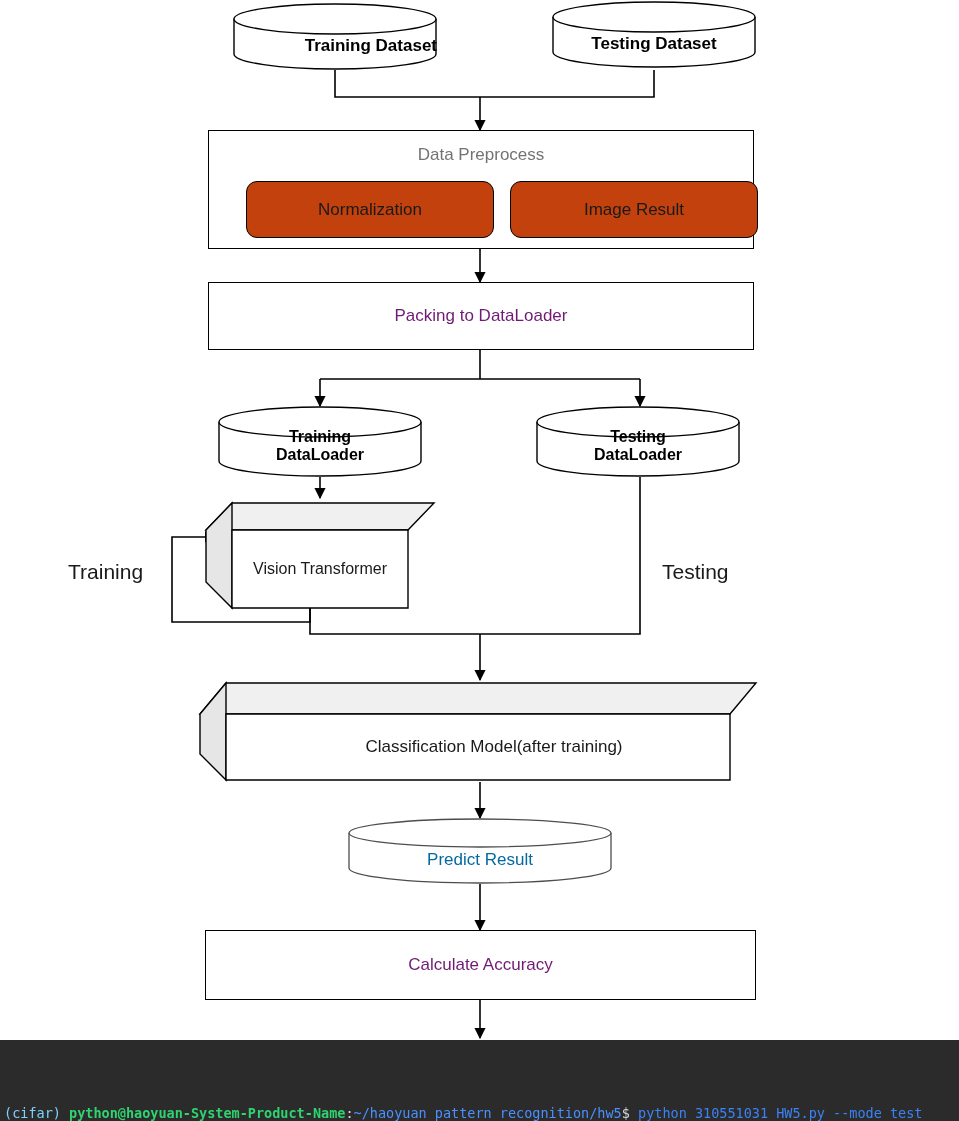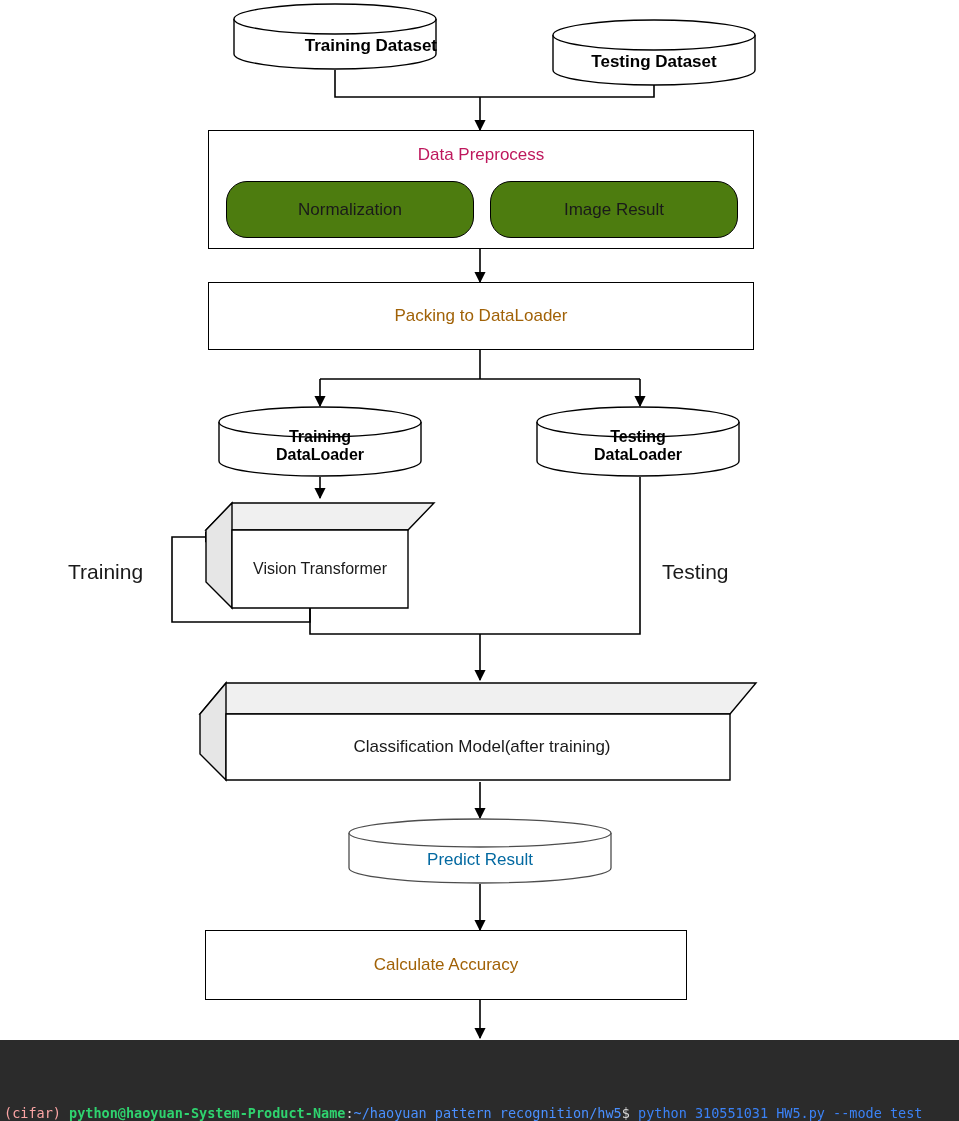--- a/index.html
+++ b/index.html
@@ -76,41 +76,42 @@
     position: absolute;
     border: 1.4px solid #000000;
     background: #ffffff;
     box-sizing: border-box;
   }
   .rect-title {
     position: absolute;
     left: 0;
     right: 0;
     text-align: center;
-    color: #be185d;
+    color: #737373;
   }
   .rect-center {
     display: flex;
     align-items: center;
     justify-content: center;
-    color: #a16207;
+    color: #701a75;
     text-align: center;
   }
 
   
   .subbox {
     position: absolute;
     border: 1.4px solid #000000;
-    border-radius: 21px;
-    background: #4d7c0f;
+    border-radius: 11px;
+    background: #c2410c;
     box-sizing: border-box;
     display: flex;
     align-items: center;
     justify-content: center;
     color: #1a1a1a;
+    margin-left: 20px;
   }
 
   
   .box3d {
     position: absolute;
   }
   .box3d svg {
     position: absolute;
     left: 0;
     top: 0;
@@ -147,21 +148,21 @@
     padding: 3px 4px 0 4px;
     box-sizing: border-box;
     overflow: hidden;
     white-space: pre;
   }
   .term-line {
     white-space: pre;
     height: 20px;
     display: block;
   }
-  .t-env   { color: #fca5a5; }
+  .t-env   { color: #7dd3fc; }
   .t-user  { color: #2fd36f; font-weight: bold; }
   .t-colon { color: #d8d8d8; }
   .t-path  { color: #4a90ff; font-weight: normal; }
   .t-dollar{ color: #d8d8d8; }
   .t-cmd   { color: #3b82f6; }
 </style>
 </head>
 <body>
 
 <div id="root">
@@ -205,21 +206,21 @@
     </svg>
 
     <div class="cyl node" style="left:233px; top:3px; width:204px; height:67px;">
       <svg width="204" height="67" viewBox="0 0 204 67">
         <path d="M 1 16 L 1 51 A 101 15 0 0 0 203 51 L 203 16" fill="#ffffff" stroke="#000000" stroke-width="1.4"></path>
         <ellipse cx="102" cy="16" rx="101" ry="15" fill="#ffffff" stroke="#000000" stroke-width="1.4"></ellipse>
       </svg>
       <div class="cyl-label" style="top:33px; font-size:17px;text-align:right;">Training Dataset</div>
     </div>
 
-    <div class="cyl node" style="left:552px; top:19px; width:204px; height:67px;">
+    <div class="cyl node" style="left:552px; top:1px; width:204px; height:67px;">
       <svg width="204" height="67" viewBox="0 0 204 67">
         <path d="M 1 16 L 1 51 A 101 15 0 0 0 203 51 L 203 16" fill="#ffffff" stroke="#000000" stroke-width="1.4"></path>
         <ellipse cx="102" cy="16" rx="101" ry="15" fill="#ffffff" stroke="#000000" stroke-width="1.4"></ellipse>
       </svg>
       <div class="cyl-label" style="top:33px; font-size:17px;">Testing Dataset</div>
     </div>
 
     <div class="rect node" style="left:208px; top:130px; width:546px; height:119px;">
       <div class="rect-title" style="top:14px; font-size:17px;">Data Preprocess</div>
       <div class="subbox" style="left:17px; top:50px; width:248px; height:57px; font-size:17px;">Normalization</div>
@@ -260,32 +261,32 @@
 
     <div class="side-label" style="left:68px; top:560px; font-size:21px;">Training</div>
     <div class="side-label" style="left:662px; top:560px; font-size:21px;">Testing</div>
 
     <div class="box3d node" style="left:198px; top:680px; width:560px; height:102px;">
       <svg width="560" height="102" viewBox="0 0 560 102">
         <path d="M 2 34 L 28 3 L 558 3 L 532 34 Z" fill="#f0f0f0" stroke="#000000" stroke-width="1.4"></path>
         <path d="M 2 34 L 2 74 L 28 100 L 28 3 Z" fill="#e6e6e6" stroke="#000000" stroke-width="1.4"></path>
         <path d="M 28 34 L 532 34 L 532 100 L 28 100 Z" fill="#ffffff" stroke="#000000" stroke-width="1.4"></path>
       </svg>
-      <div class="box3d-label" style="left:32px; top:34px; width:504px; height:66px; font-size:17px;">Classification Model(after training)</div>
+      <div class="box3d-label" style="left:44px; top:34px; width:504px; height:66px; font-size:17px;">Classification Model(after training)</div>
     </div>
 
     <div class="cyl node" style="left:348px; top:818px; width:264px; height:66px;">
       <svg width="264" height="66" viewBox="0 0 264 66">
         <path d="M 1 15 L 1 50 A 131 15 0 0 0 263 50 L 263 15" fill="#ffffff" stroke="#4d4d4d" stroke-width="1.3"></path>
         <ellipse cx="132" cy="15" rx="131" ry="14" fill="#ffffff" stroke="#4d4d4d" stroke-width="1.3"></ellipse>
       </svg>
       <div class="cyl-label plain" style="top:32px; font-size:17px;">Predict Result</div>
     </div>
 
-    <div class="rect node rect-center" style="left:205px; top:930px; width:482px; height:70px; font-size:17px;">Calculate Accuracy</div>
+    <div class="rect node rect-center" style="left:205px; top:930px; width:551px; height:70px; font-size:17px;">Calculate Accuracy</div>
 
   </div>
 
   <div id="terminal">
 
     <span class="term-line"><span class="t-env">(cifar)</span><span> </span><span class="t-user">python@haoyuan-System-Product-Name</span><span class="t-colon">:</span><span class="t-path">~/haoyuan_pattern_recognition/hw5</span><span class="t-dollar">$</span><span> </span><span class="t-cmd">python 310551031_HW5.py --mode test</span></span>
 
     
 
     

